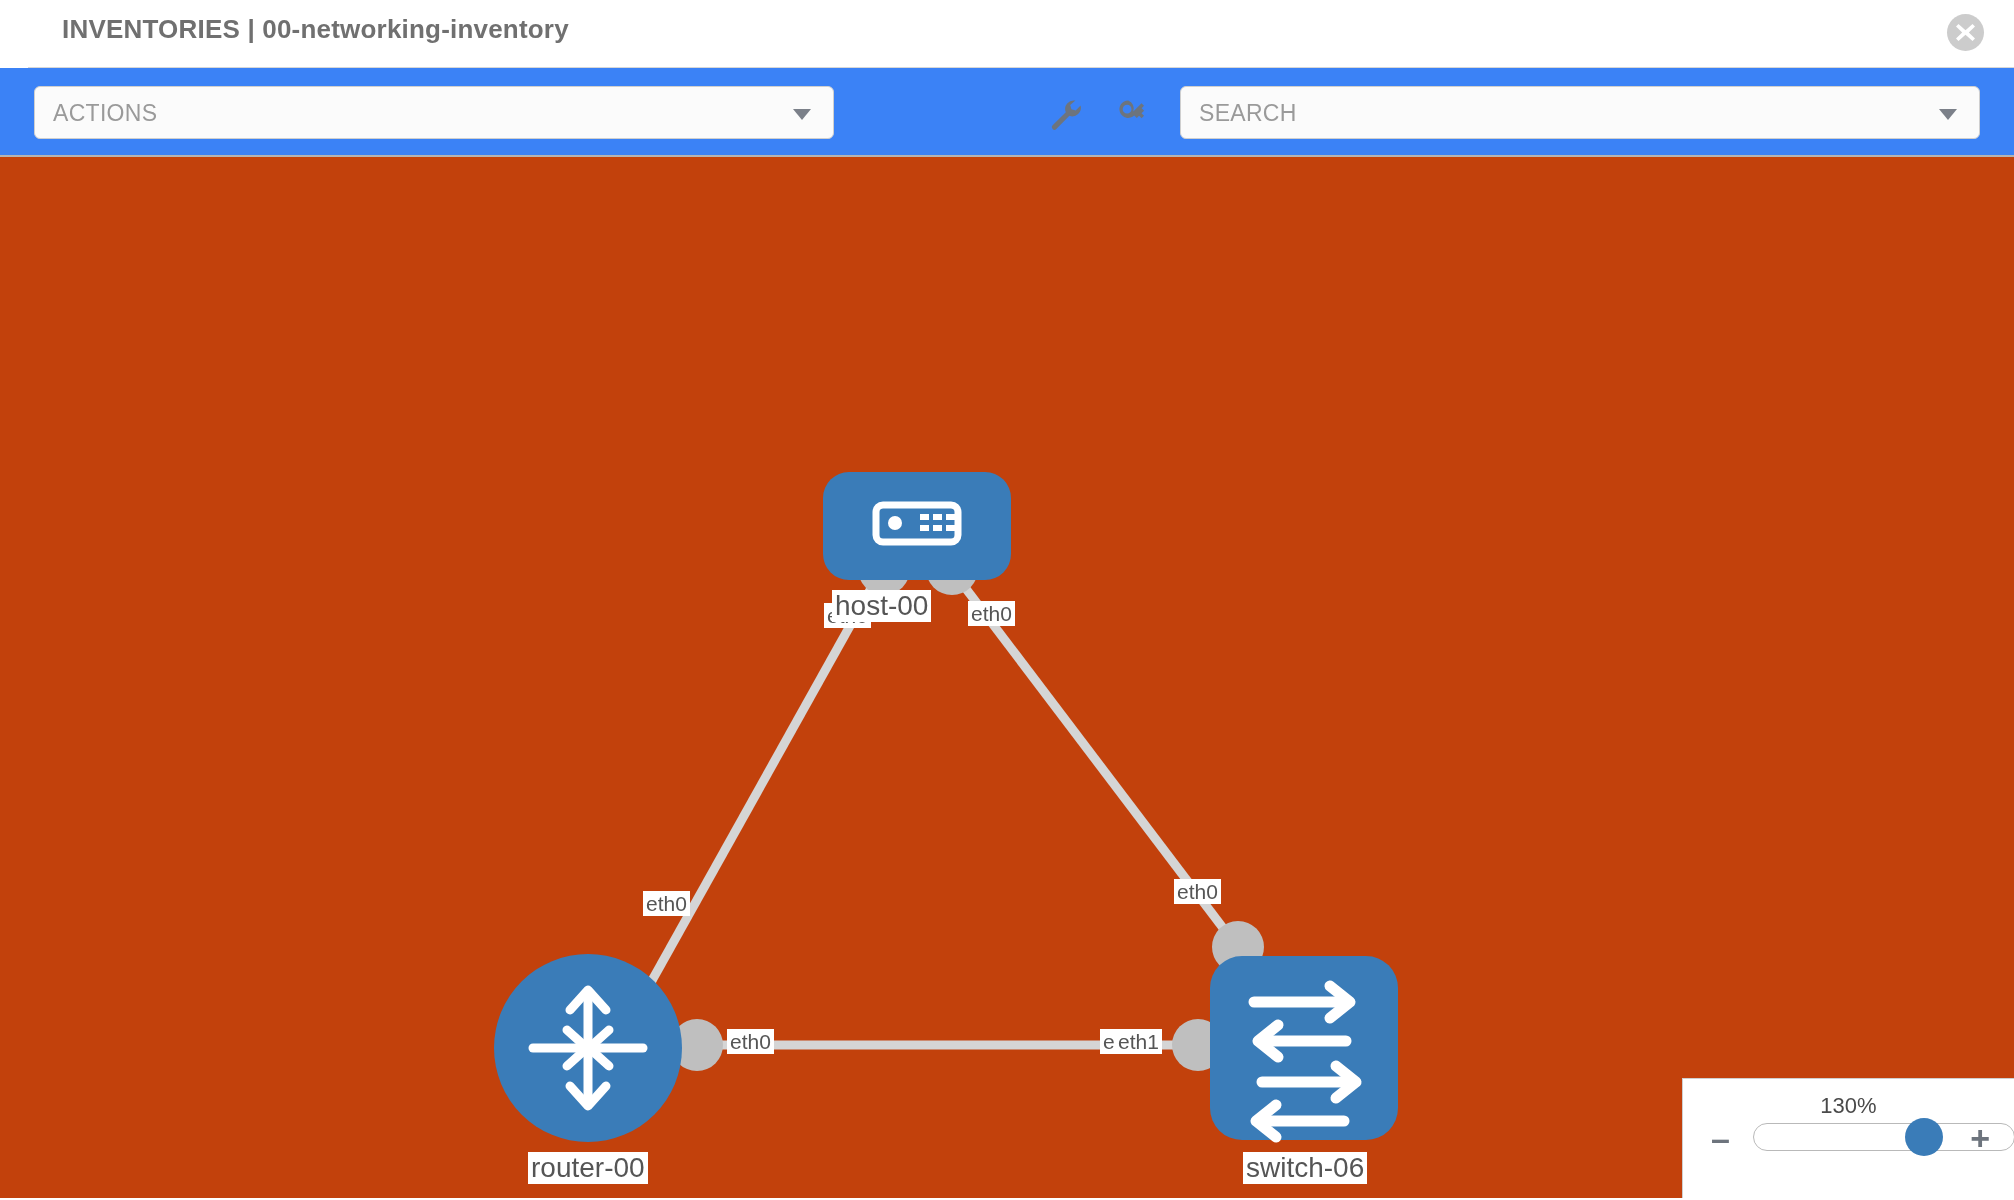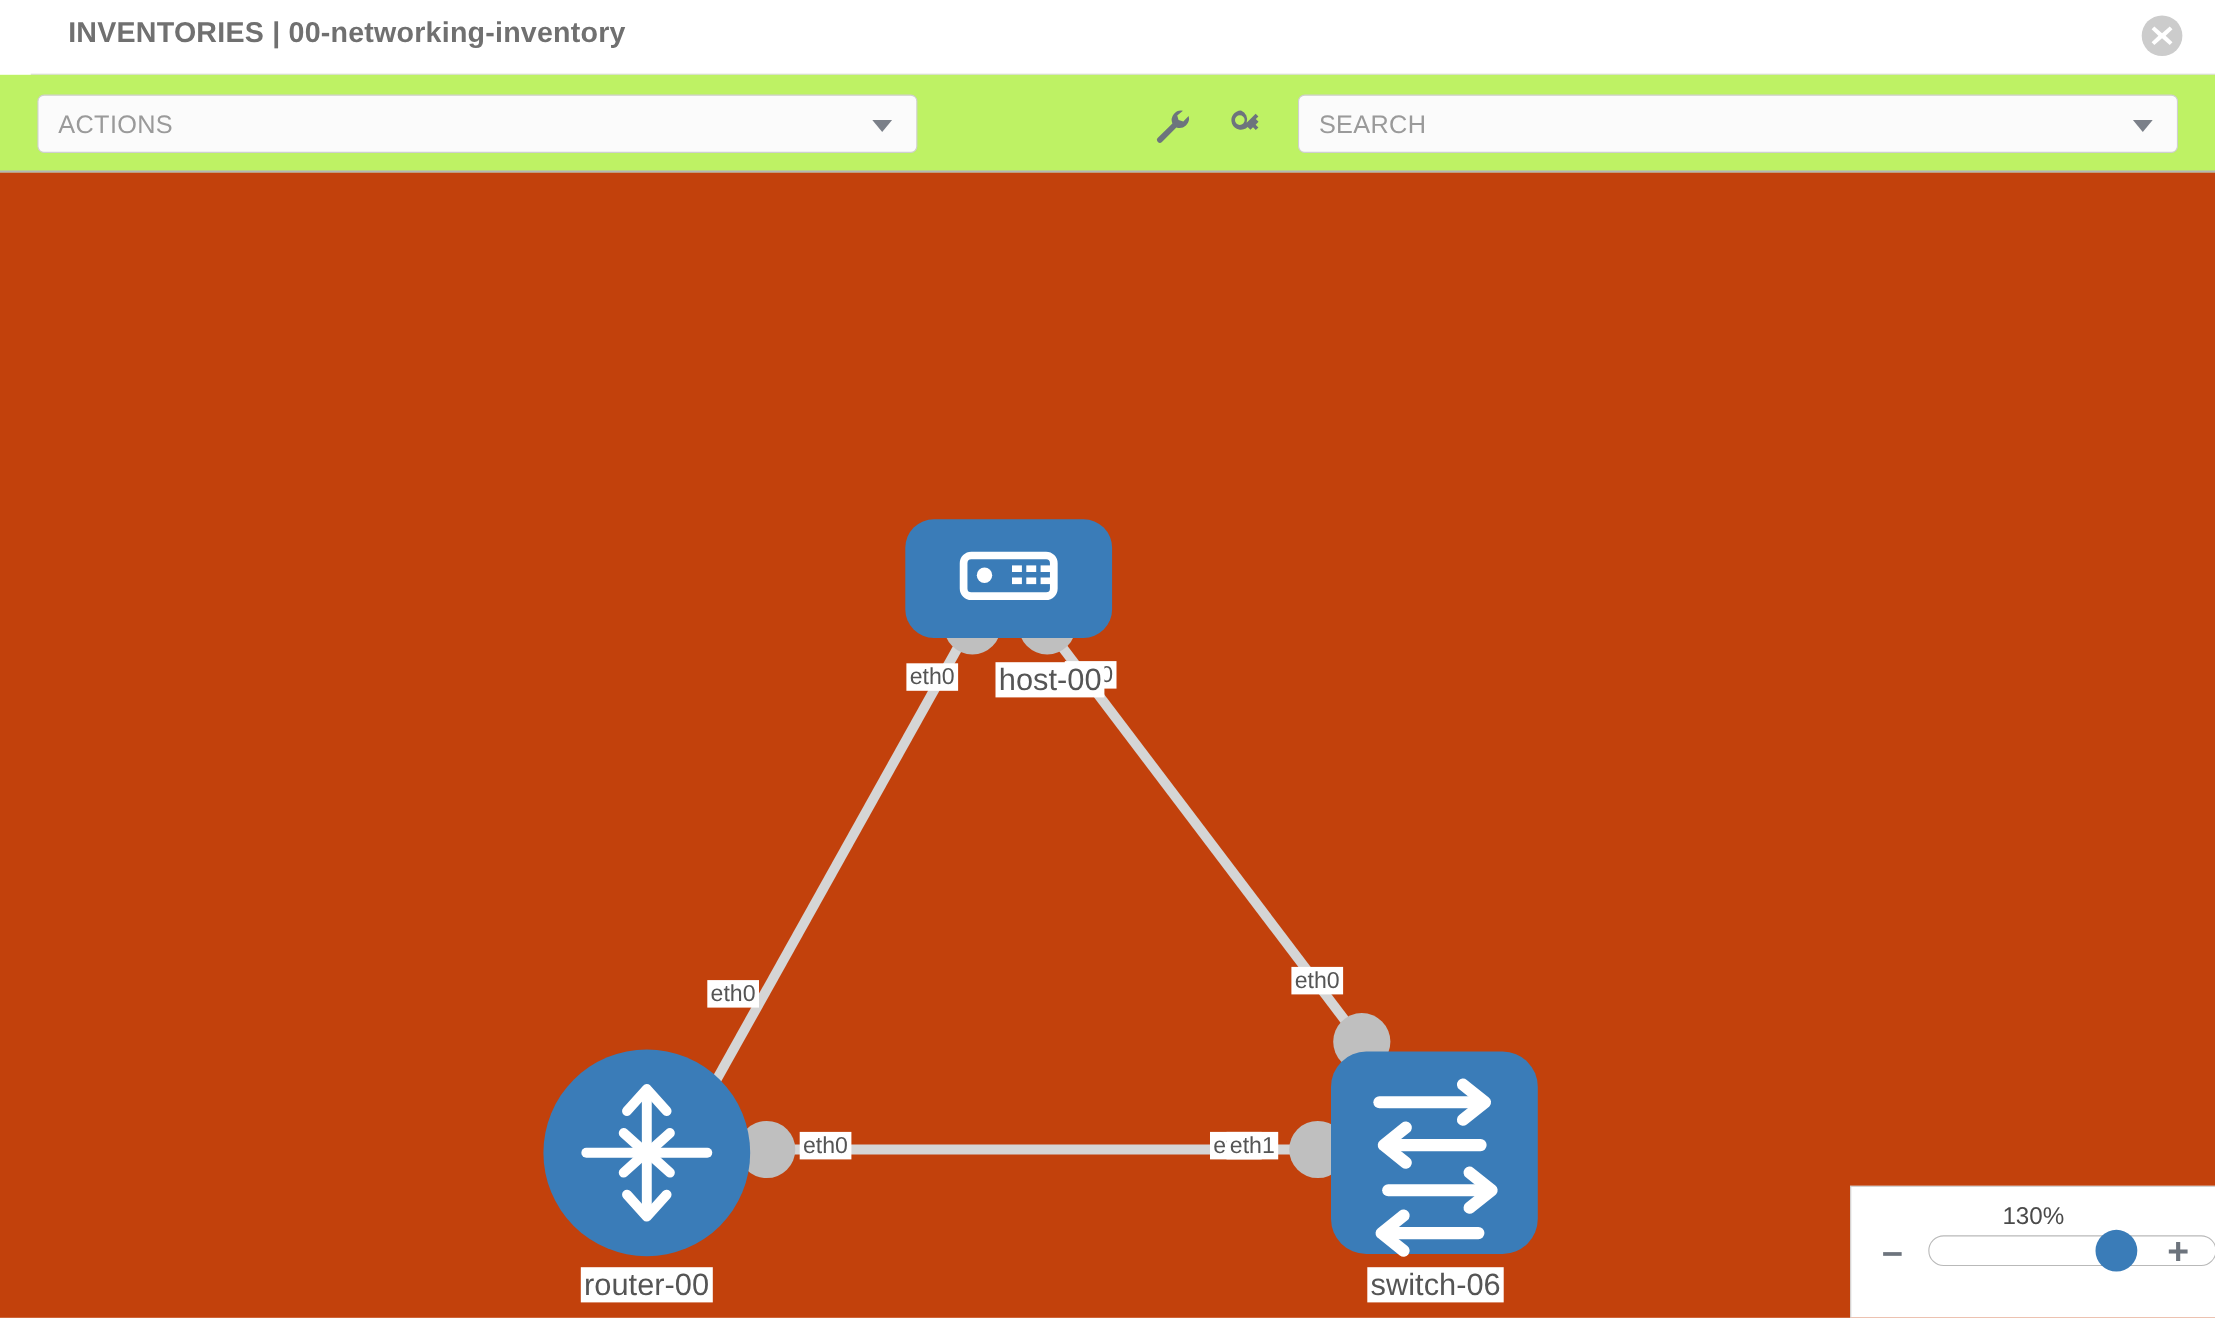--- a/index.html
+++ b/index.html
@@ -43,21 +43,21 @@
     border-radius: 50%;
     background: #cccccc;
     cursor: pointer;
   }
   .close-btn svg { display: block; }
 
   
   .toolbar {
     position: relative;
     height: 89px;
-    background: #bef264;
+    background: #3b82f6;
     border-bottom: 2px solid #b4b4b4;
     box-sizing: border-box;
   }
   .actions-select {
     position: absolute;
     left: 34px;
     top: 18px;
     width: 800px;
     height: 53px;
     background: #fbfbfb;
@@ -315,21 +315,21 @@
   </svg>
 
   <div class="lbl edge-lbl" style="left:824px; top:446px;">eth0</div>
   <div class="lbl edge-lbl" style="left:968px; top:444px;">eth0</div>
   <div class="lbl edge-lbl" style="left:643px; top:734px;">eth0</div>
   <div class="lbl edge-lbl" style="left:1174px; top:722px;">eth0</div>
   <div class="lbl edge-lbl" style="left:727px; top:872px;">eth0</div>
   <div class="lbl edge-lbl" style="left:1100px; top:872px;">eth0</div>
   <div class="lbl edge-lbl" style="left:1115px; top:872px;">eth1</div>
 
-  <div class="lbl node-lbl" style="left:905px;  top:433px;margin-top:12px;">host-00</div>
+  <div class="lbl node-lbl" style="left:832px;  top:433px;">host-00</div>
   <div class="lbl node-lbl" style="left:528px;  top:995px;">router-00</div>
   <div class="lbl node-lbl" style="left:1243px; top:995px;">switch-06</div>
 
   <div class="zoom-ctl">
     <div class="zoom-pct">130%</div>
     <div class="zoom-minus">–</div>
     <div class="zoom-track"></div>
     <div class="zoom-thumb"></div>
     <div class="zoom-plus">+</div>
   </div>

